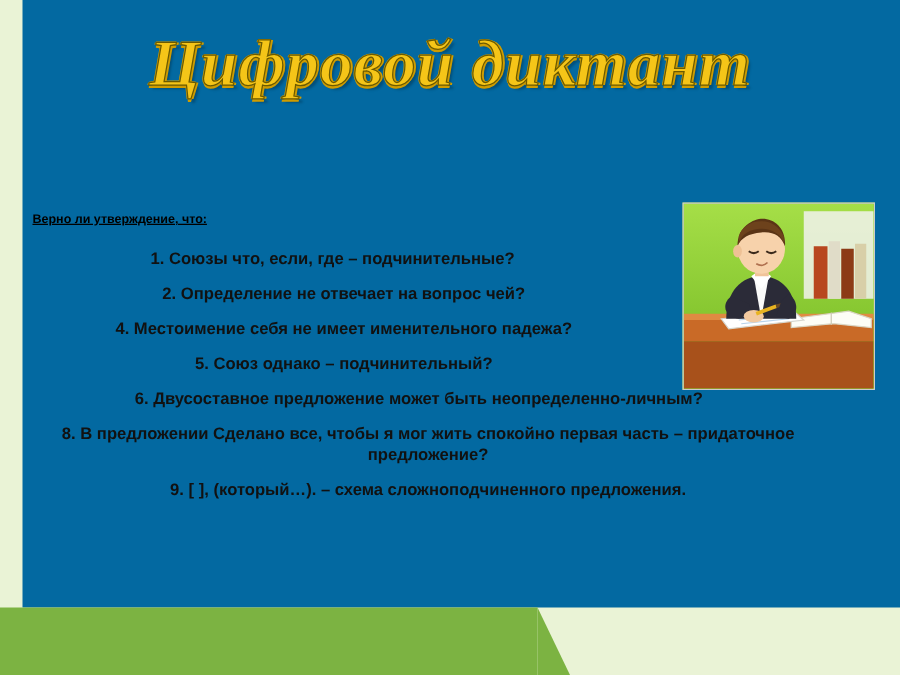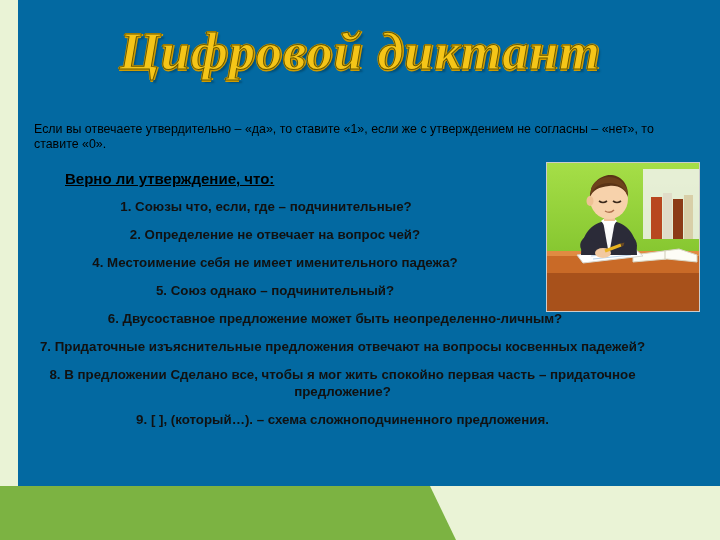--- a/index.html
+++ b/index.html
@@ -98,25 +98,24 @@
     line-height: 15px;
     color: #000000;
     text-align: left;
   }
 
   
   .lead {
     position: absolute;
     left: 26px;
     top: 170px;
-    font-size: 15px;
+    font-size: 10px;
     font-weight: bold;
     color: #000000;
     text-decoration: underline;
-    margin-left: 39px;
   }
 
   
   .items {
     position: absolute;
     left: 26px;
     top: 198px;
     width: 612px;
   }
   .item {
@@ -156,31 +155,29 @@
 <div class="slide">
 
   <div class="left-bar"></div>
 
   <div class="bottom-band">
     <div class="bottom-green"></div>
   </div>
 
   <div class="title">Цифровой диктант</div>
 
-  <div class="intro">Если вы отвечаете утвердительно – «да», то ставите «1», если же с утверждением не согласны – «нет», то ставите «0».</div>
 
   <div class="lead">Верно ли утверждение, что:</div>
 
   <div class="items">
     <div class="item i1">1. Союзы что, если, где – подчинительные?</div>
     <div class="item i2">2. Определение не отвечает на вопрос чей?</div>
     <div class="item i4">4. Местоимение себя не имеет именительного падежа?</div>
     <div class="item i5">5. Союз однако – подчинительный?</div>
     <div class="item i6">6. Двусоставное предложение может быть неопределенно-личным?</div>
-    <div class="item i7">7. Придаточные изъяснительные предложения отвечают на вопросы косвенных падежей?</div>
     <div class="item i8">8. В предложении Сделано все, чтобы я мог жить спокойно первая часть – придаточное предложение?</div>
     <div class="item i9">9. [ ], (который…). – схема сложноподчиненного предложения.</div>
   </div>
 
   <div class="picture">
     <svg class="pic-svg" width="152" height="148" viewBox="0 0 152 148" xmlns="http://www.w3.org/2000/svg">
 
       <rect x="0" y="0" width="152" height="148" fill="#8fcf2e"></rect>
       <rect x="0" y="0" width="152" height="148" fill="url(#g1)"></rect>
       <defs>

